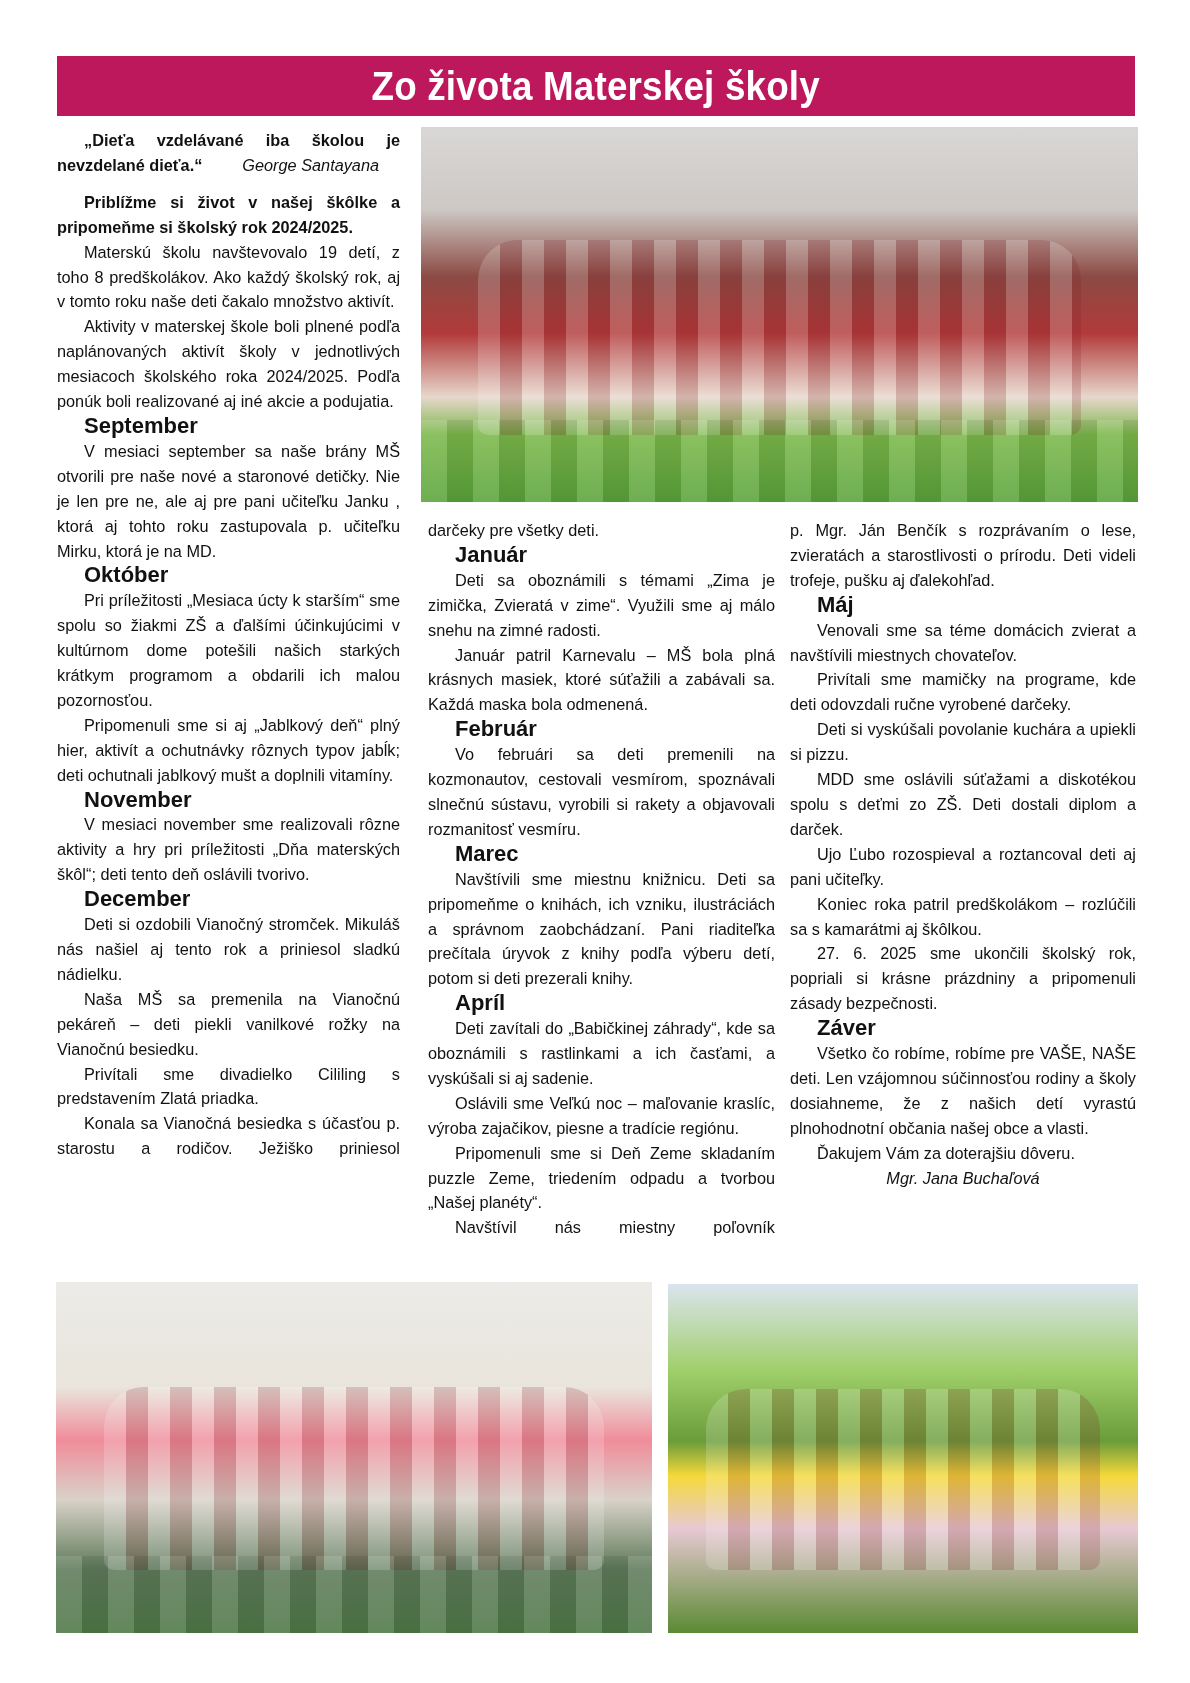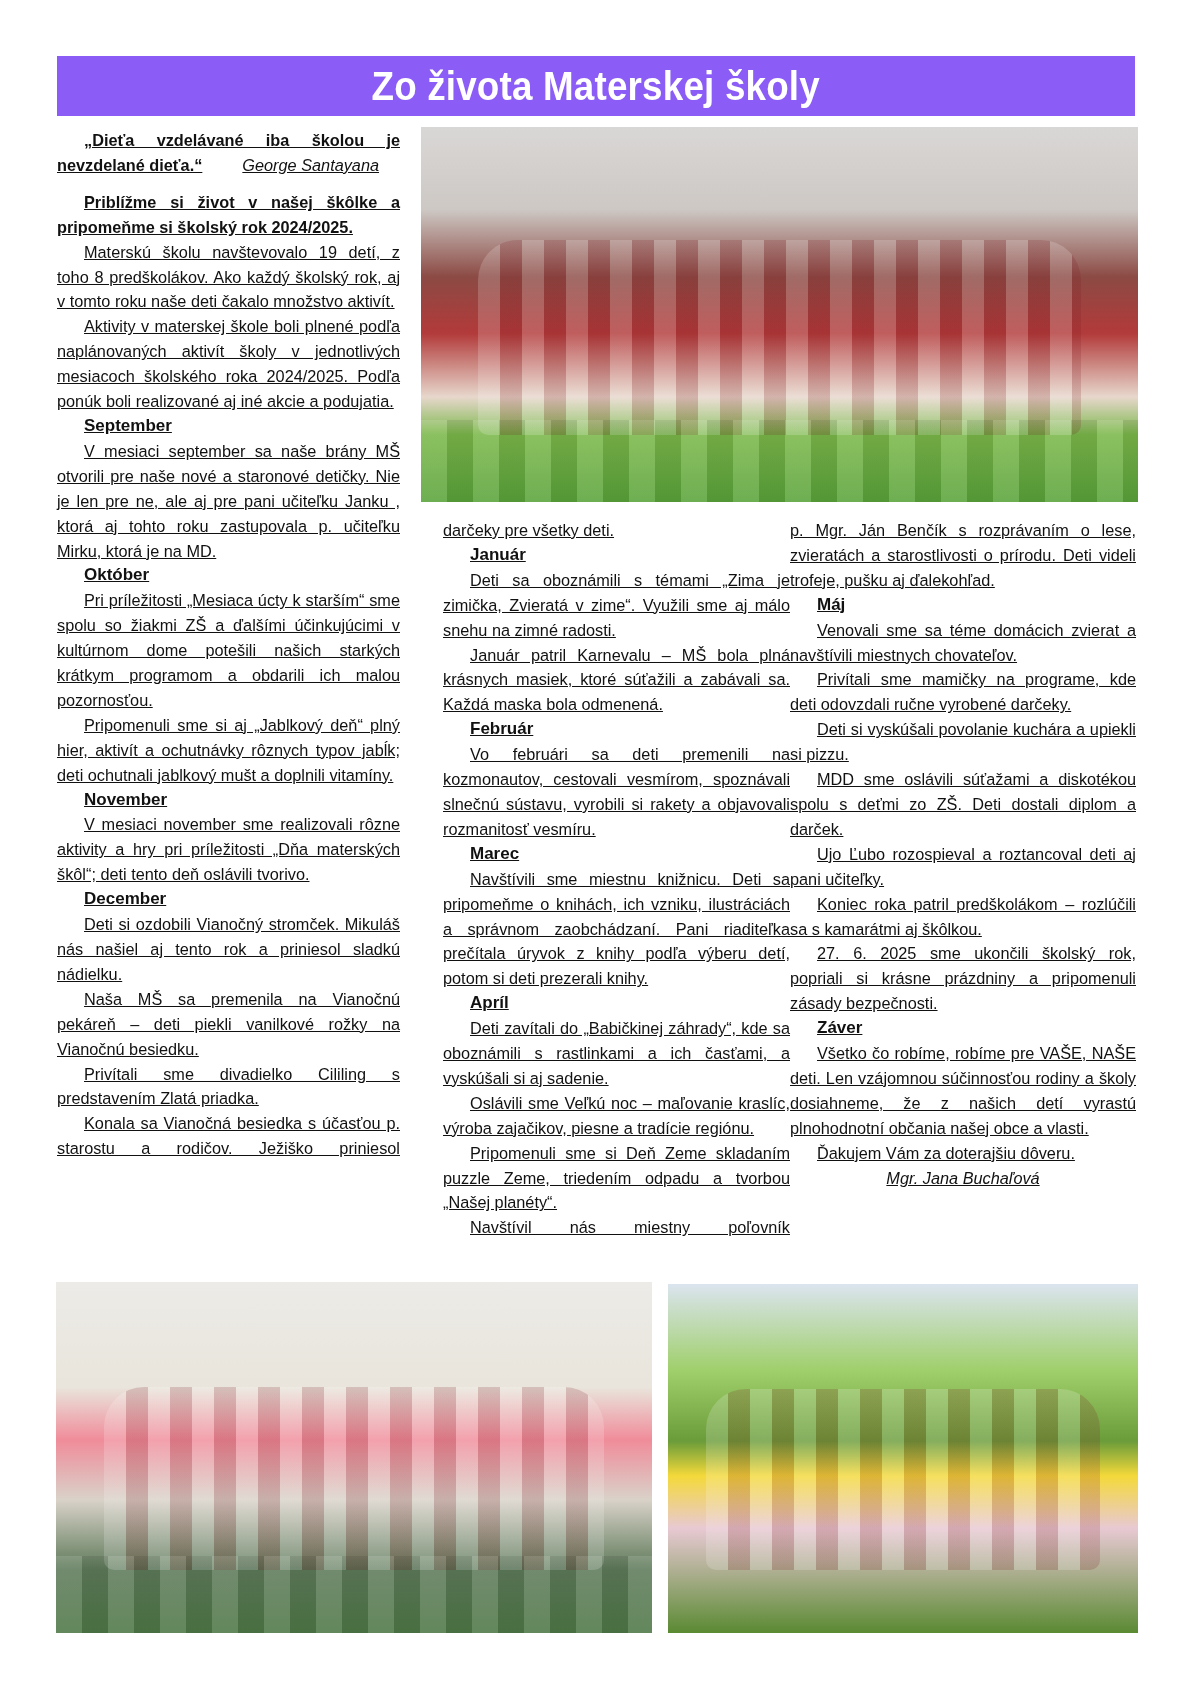--- a/index.html
+++ b/index.html
@@ -1,31 +1,31 @@
 <!DOCTYPE html>
 <html><head>
 <meta charset="utf-8">
 <style>
   html, body { margin:0; padding:0; background:#ffffff; }
   body { width:1190px; height:1683px; position:relative; overflow:hidden;
          font-family:"Liberation Sans", sans-serif; color:#111; }
   .banner { position:absolute; left:57px; top:56px; width:1078px; height:60px;
-            background:#8b5cf6; display:flex; align-items:center; justify-content:center; }
+            background:#be185d; display:flex; align-items:center; justify-content:center; }
   .banner h1 { margin:0; color:#fff; font-family:"Liberation Sans", sans-serif;
                font-weight:bold; font-size:40px; letter-spacing:0.2px; transform:scaleX(0.92); }
-  .col { position:absolute; font-size:16.3px; line-height:24.9px; text-align:justify;text-decoration:underline; }
+  .col { position:absolute; font-size:16.3px; line-height:24.9px; text-align:justify; }
   .col p { margin:0; text-indent:27px; }
   .col p.noind { text-indent:0; }
-  .col h3 { margin:0; font-size:17px; line-height:24.9px; font-weight:bold; text-indent:27px; }
+  .col h3 { margin:0; font-size:22px; line-height:24.9px; font-weight:bold; text-indent:27px; }
   .col .sig { text-align:center; font-style:italic; text-indent:0; }
   .quote { font-weight:bold; }
   .quote .author { font-weight:normal; font-style:italic; padding-left:40px; }
   .lead { font-weight:bold; margin-top:12px !important; }
   .c1 { left:57px; top:128px; width:343px; }
-  .c2 { left:443px; top:518px; width:347px; }
+  .c2 { left:428px; top:518px; width:347px; }
   .c3 { left:790px; top:518px; width:346px; }
   .photo { position:absolute; overflow:hidden; }
   .p1 { left:421px; top:127px; width:717px; height:375px;
         background:linear-gradient(180deg,#d9d7d6 0%,#cdc8c4 22%,#8c4a44 40%,#b23a3a 55%,#e7d7cc 72%,#7bb84a 82%,#5aa33a 100%); }
   .p2 { left:56px; top:1282px; width:596px; height:351px;
         background:linear-gradient(180deg,#ecebe7 0%,#e9e5dc 30%,#f08c9a 45%,#d9d2c9 62%,#5e7a5a 82%,#4e7846 100%); }
   .p3 { left:668px; top:1284px; width:470px; height:349px;
         background:linear-gradient(180deg,#dbe4ef 0%,#9fcf6a 25%,#6a9c3a 45%,#f4d93a 55%,#e8c9d3 70%,#5a8a32 100%); }
   .mat { position:absolute; left:0; right:0; bottom:0; height:22%;
          background:repeating-linear-gradient(90deg,rgba(255,255,255,0.12) 0 26px,rgba(0,0,0,0.08) 26px 52px); }

